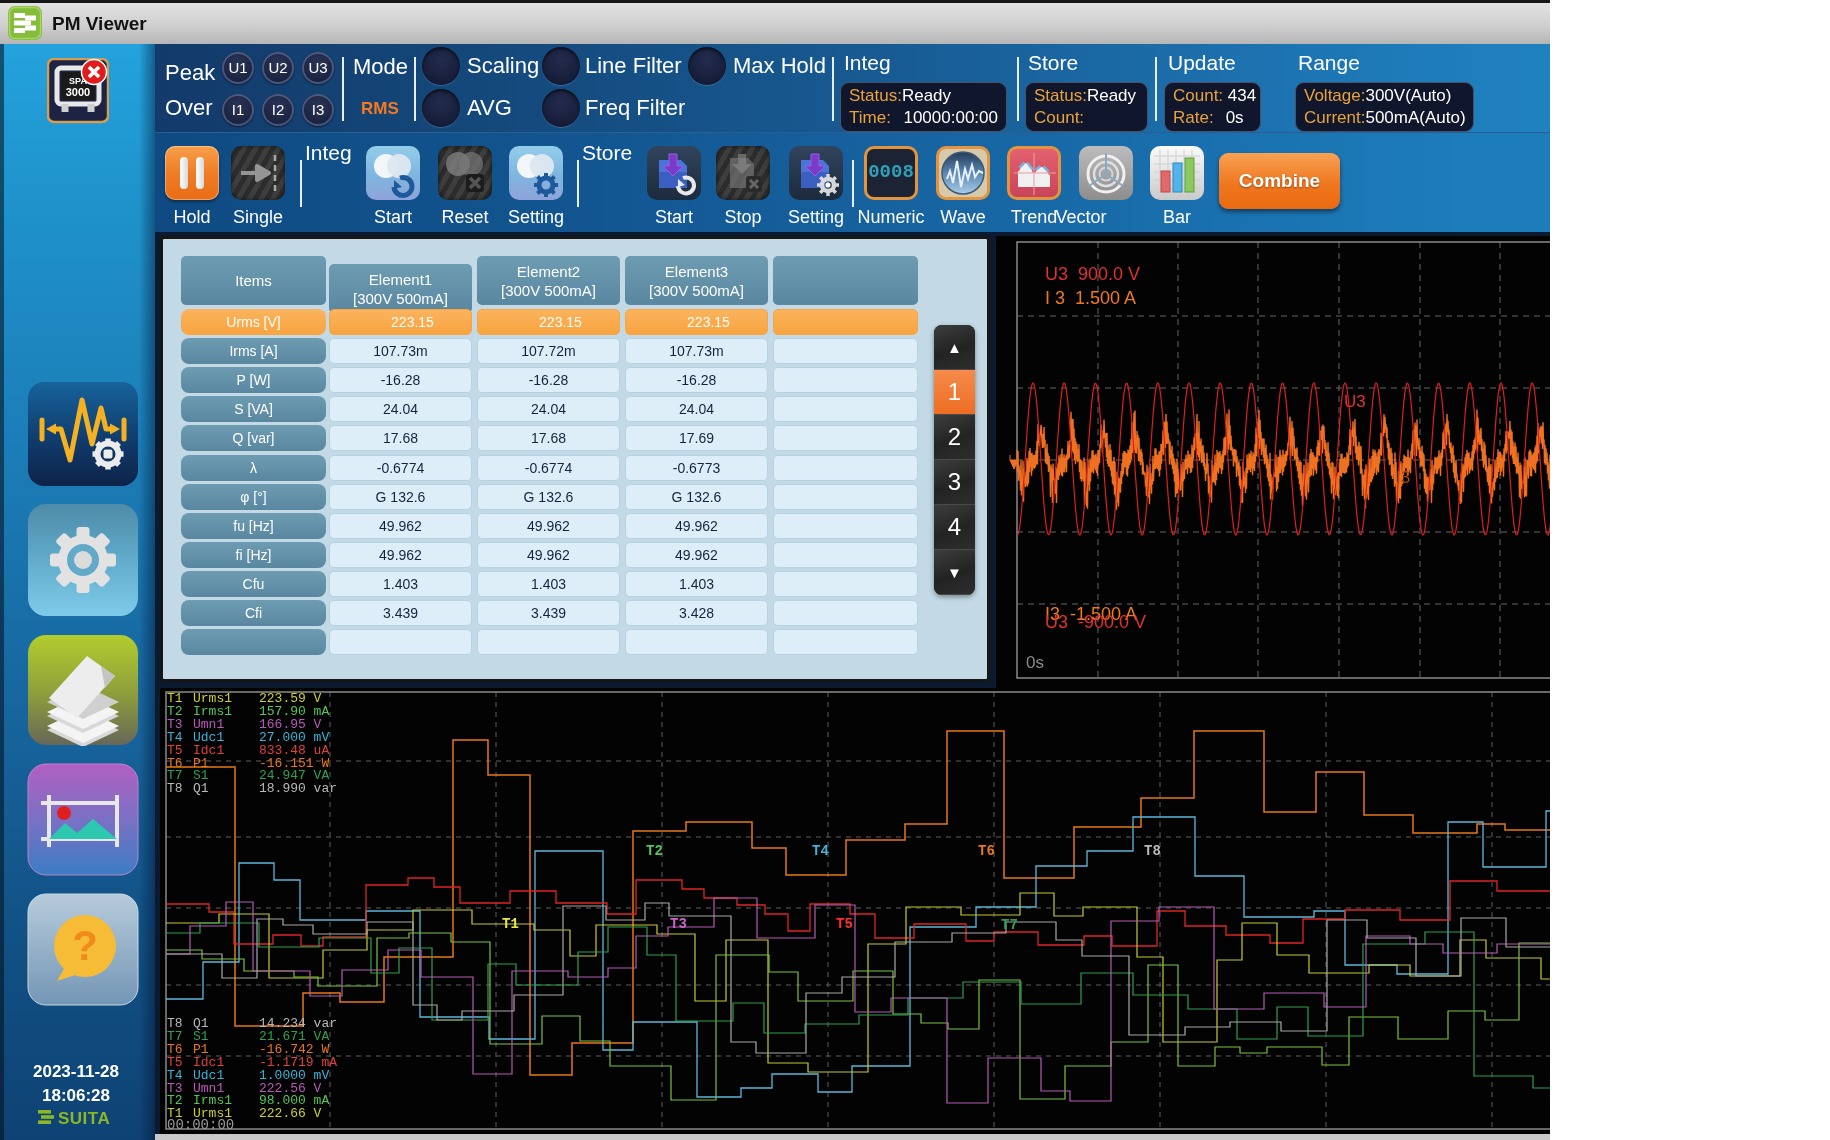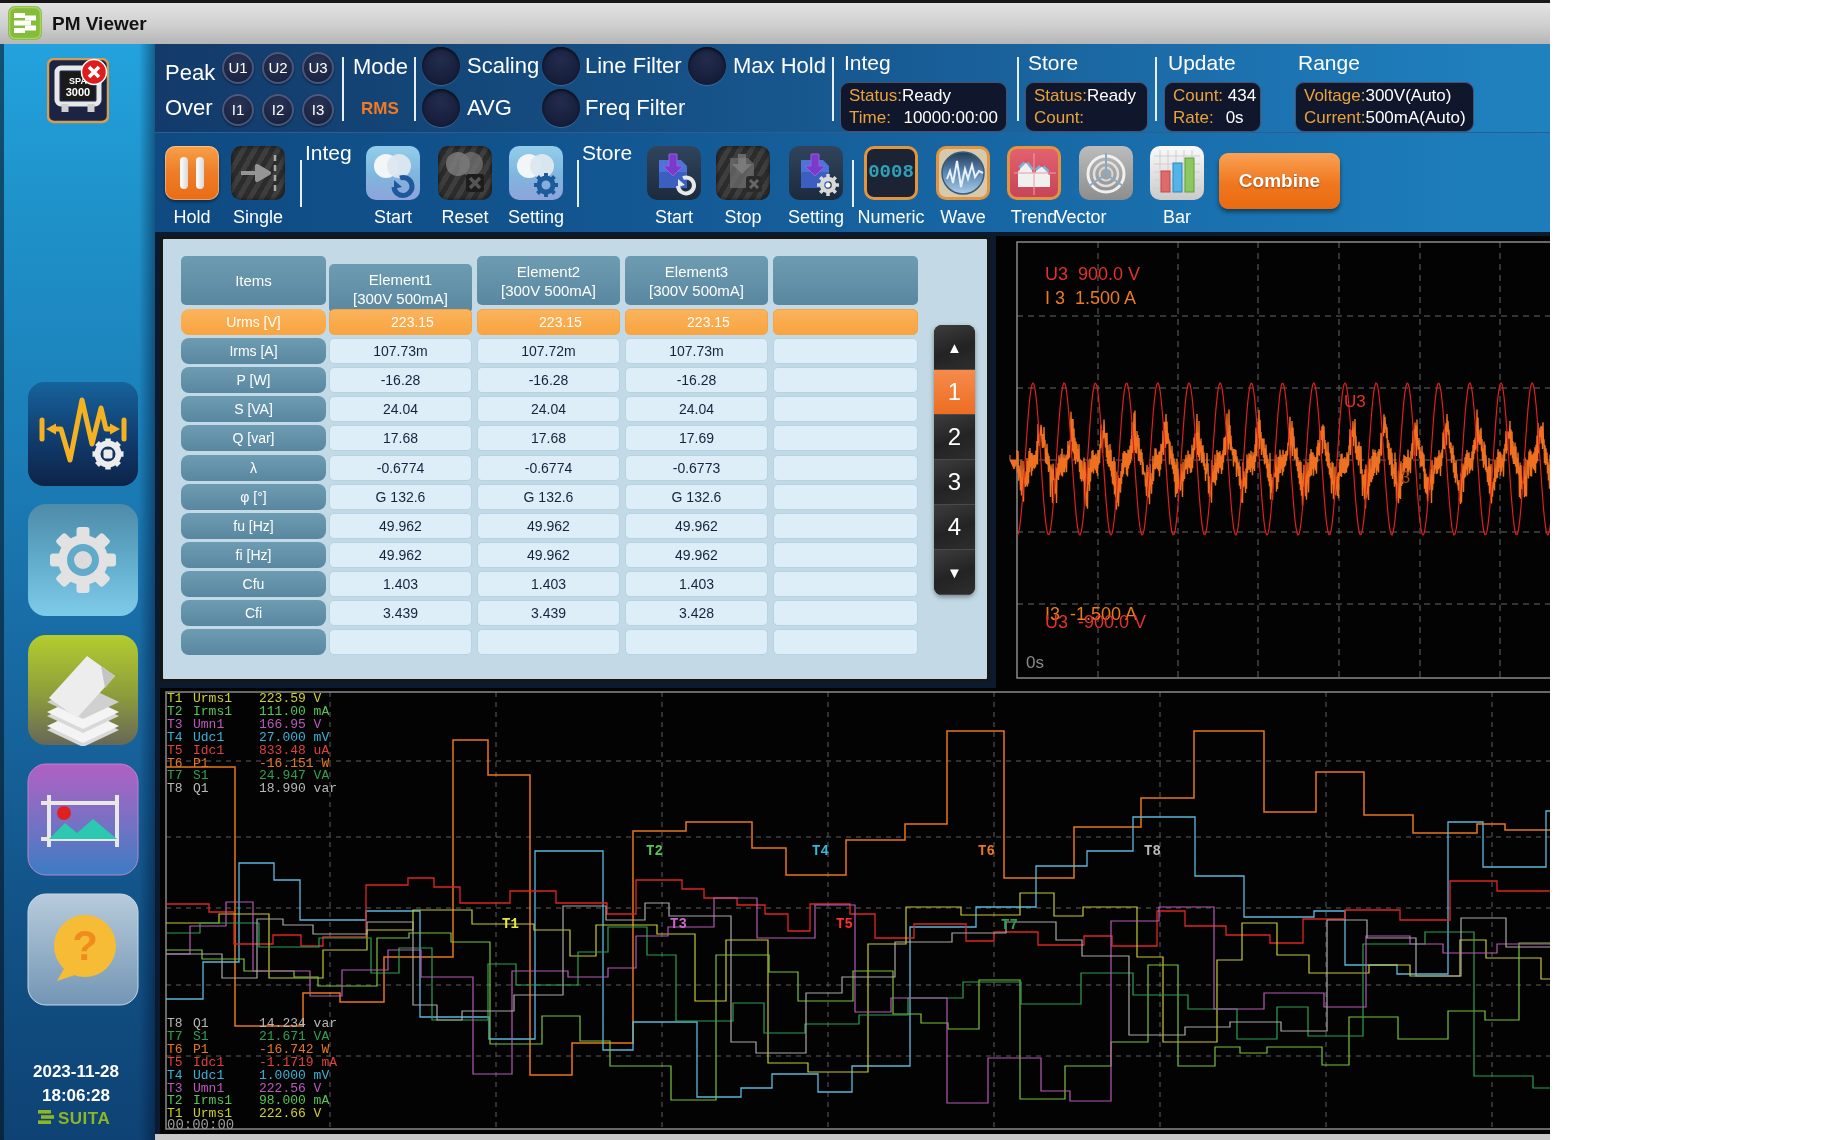--- a/index.html
+++ b/index.html
@@ -542,21 +542,21 @@
         <path d="M6,311 H43 V274 H79 V175 H114 V192 H140 V232 H206 V223 H260 V329 H329 V351 H375 V163 H443 V362 H473 V334 H537 V409 H581 V400 H612 V386 H658 V404 H692 V378 H750 V239 H816 V219 H876 V178 H927 V163 H973 V129 H1035 V188 H1084 V229 H1154 V223 H1185 V277 H1237 V286 H1288 V134 H1323 V179 H1386 V123 H1446 V139 H1497 V359 H1547 V186 H1573 V134 H1628 V119 H1660" fill="none" stroke="#5cb8dc" stroke-width="1.3"></path>
         <path d="M6,216 H49 V224 H74 V256 H113 V247 H141 V258 H163 V249 H206 V197 H248 V190 H274 V199 H300 V215 H350 V203 H396 V215 H447 V226 H476 V192 H522 V201 H544 V210 H577 V217 H605 V226 H628 V243 H650 V216 H690 V226 H715 V250 H754 V236 H806 V253 H834 V244 H878 V257 H924 V248 H952 V258 H997 V223 H1025 V238 H1066 V247 H1110 V255 H1143 V231 H1185 V222 H1240 V232 H1290 V193 H1337 V203 H1391 V195 H1441 V217 H1476 V210 H1520 V236 H1554 V230 H1586 V222 H1626 V213 H1660" fill="none" stroke="#dd2626" stroke-width="1.3"></path>
         <path d="M6,235 H59 V226 H109 V290 H163 V262 H207 V242 H253 V222 H312 V236 H374 V242 H410 V268 H436 V237 H497 V246 H535 V313 H566 V252 H608 V375 H648 V384 H708 V256 H746 V219 H801 V227 H860 V205 H894 V228 H923 V219 H977 V269 H1003 V354 H1057 V272 H1082 V235 H1117 V267 H1149 V285 H1209 V277 H1250 V288 H1300 V252 H1326 V270 H1381 V291 H1436 V300 H1464 V273 H1522 V301 H1561 V207 H1604 V216 H1660" fill="none" stroke="#c8c832" stroke-width="1.2"></path>
         <path d="M6,262 H42 V271 H84 V283 H134 V289 H158 V298 H217 V250 H249 V245 H291 V254 H330 V356 H382 V328 H420 V353 H450 V378 H511 V412 H556 V267 H609 V284 H638 V313 H693 V283 H733 V326 H761 V335 H788 V341 H819 V292 H860 V411 H905 V378 H951 V354 H988 V277 H1018 V378 H1055 V359 H1080 V365 H1107 V359 H1162 V377 H1189 V329 H1238 V351 H1288 V323 H1325 V332 H1359 V255 H1396 V247 H1435 V238 H1483 V270 H1541 V264 H1566 V245 H1627 V254 H1660" fill="none" stroke="#7cc23c" stroke-width="1.2"></path>
         <path d="M6,245 H40 V235 H99 V259 H159 V250 H211 V285 H239 V260 H272 V332 H328 V276 H356 V297 H418 V264 H448 V239 H487 V267 H516 V333 H573 V315 H604 V345 H645 V336 H699 V327 H748 V310 H803 V294 H861 V316 H921 V285 H973 V307 H1028 V321 H1077 V351 H1117 V319 H1148 V348 H1203 V256 H1265 V244 H1314 V388 H1373 V400 H1426 V374 H1487 V367 H1535 V349 H1590 V372 H1624 V357 H1652 V255 H1660" fill="none" stroke="#2f9f50" stroke-width="1.2"></path>
         <path d="M6,266 H30 V238 H66 V214 H93 V283 H150 V308 H182 V282 H228 V262 H261 V289 H313 V386 H352 V283 H408 V289 H448 V280 H476 V248 H508 V239 H554 V210 H597 V250 H655 V217 H695 V324 H731 V310 H787 V415 H828 V370 H881 V403 H910 V413 H951 V233 H999 V219 H1054 V321 H1104 V305 H1164 V319 H1206 V248 H1250 V256 H1283 V265 H1337 V256 H1397 V266 H1440 V279 H1465 V247 H1505 V253 H1565 V244 H1605 V235 H1660" fill="none" stroke="#b55ab5" stroke-width="1.2"></path>
         <path d="M6,266 H62 V290 H97 V231 H123 V237 H153 V246 H207 V234 H253 V317 H277 V332 H302 V323 H354 V307 H403 V218 H446 V232 H485 V215 H509 V228 H571 V354 H596 V365 H646 V305 H682 V289 H735 V254 H792 V245 H846 V234 H896 V252 H922 V268 H969 V347 H1025 V339 H1070 V334 H1121 V343 H1167 V232 H1207 V250 H1256 V288 H1301 V230 H1346 V259 H1398 V268 H1436 V283 H1473 V268 H1500 V303 H1533 V292 H1574 V277 H1623 V256 H1648 V235 H1660" fill="none" stroke="#a8a8a8" stroke-width="1.2"></path>
 </svg>
     <div style="position:absolute;left:7px;top:5px;">
         <div class="tl" style="color:#cfcf30"><span class="c1">T1</span><span class="c2">Urms1</span><span class="c3">223.59</span> V</div>
-        <div class="tl" style="color:#58c558"><span class="c1">T2</span><span class="c2">Irms1</span><span class="c3">111.00</span> mA</div>
+        <div class="tl" style="color:#58c558"><span class="c1">T2</span><span class="c2">Irms1</span><span class="c3">157.90</span> mA</div>
         <div class="tl" style="color:#bb5abb"><span class="c1">T3</span><span class="c2">Umn1</span><span class="c3">166.95</span> V</div>
         <div class="tl" style="color:#3ab4d8"><span class="c1">T4</span><span class="c2">Udc1</span><span class="c3">27.000</span> mV</div>
         <div class="tl" style="color:#e04040"><span class="c1">T5</span><span class="c2">Idc1</span><span class="c3">833.48</span> uA</div>
         <div class="tl" style="color:#e87820"><span class="c1">T6</span><span class="c2">P1</span><span class="c3">-16.151</span> W</div>
         <div class="tl" style="color:#30a050"><span class="c1">T7</span><span class="c2">S1</span><span class="c3">24.947</span> VA</div>
         <div class="tl" style="color:#b8b8b8"><span class="c1">T8</span><span class="c2">Q1</span><span class="c3">18.990</span> var</div>
       </div>
     <div style="position:absolute;left:7px;top:330px;">
         <div class="tl" style="color:#b8b8b8"><span class="c1">T8</span><span class="c2">Q1</span><span class="c3">14.234</span> var</div>
         <div class="tl" style="color:#30a050"><span class="c1">T7</span><span class="c2">S1</span><span class="c3">21.671</span> VA</div>

